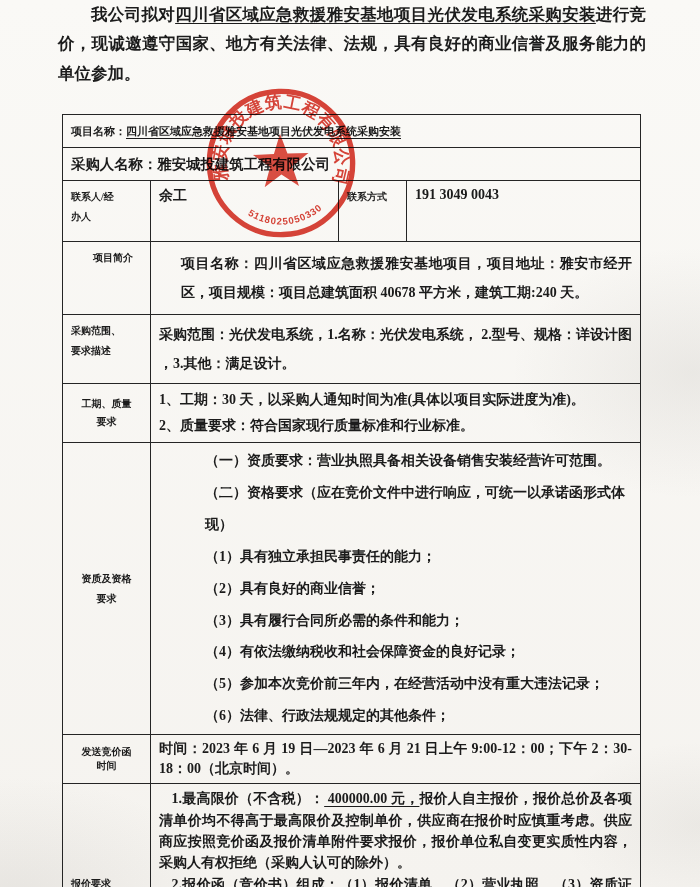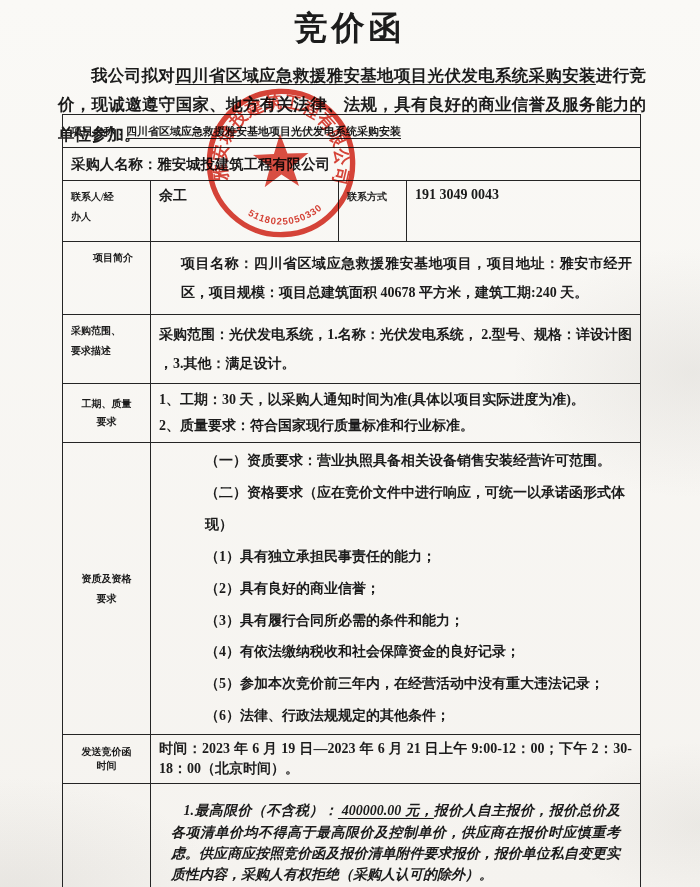--- a/index.html
+++ b/index.html
@@ -45,39 +45,38 @@
   tr.r7 td{height:268px;}
   tr.r8 td{height:44px;}
   tr.r9 td{height:190px;}
   .content{text-align:justify;}
   .lh2{line-height:2.1;margin-left:28px;}
   tr.r6 .content div{line-height:1.85;}
   tr.r6 td.lab{line-height:1.85;}
   .qlist div{line-height:2.28;padding-left:46px;}
   tr.r8 .content{line-height:1.42;margin-top:12px;}
   tr.r8 td.lab{line-height:1.42;text-align:center;}
-  .quote p{margin:12px;text-indent:.9em;line-height:1.53;font-style:italic;}
+  .quote p{margin:0;text-indent:.9em;line-height:1.53;}
   tr.r9 td{vertical-align:top;padding-top:4px;}
   tr.r9 td.lab{vertical-align:middle;}
 
   .stamp{
     position:absolute;left:204px;top:86px;width:154px;height:154px;
     mix-blend-mode:multiply;opacity:.93;pointer-events:none;
     transform:rotate(-2deg);
   }
   .stamp svg{width:100%;height:100%;}
   .sname{font-family:"Liberation Sans","DejaVu Sans",sans-serif;font-size:22px;font-weight:700;fill:#d8372b;letter-spacing:1px;}
   .snum{font-family:"Liberation Sans","DejaVu Sans",sans-serif;font-size:12.5px;font-weight:700;fill:#d8372b;letter-spacing:1.2px;}
 </style>
 </head>
 <body>
 
 <div class="page">
 
-  <h1 class="title">竞价函</h1>
 
   <p class="intro"><span>我公司拟对</span><span class="u">四川省区域应急救援雅安基地项目光伏发电系统采购安装</span><span>进行竞价，现诚邀遵守国家、地方有关法律、法规，具有良好的商业信誉及服务能力的单位参加。</span></p>
 
   <table class="bid">
     <colgroup>
       <col style="width:88px">
         <col style="width:188px">
         <col style="width:68px">
         <col style="width:234px">
     </colgroup>

